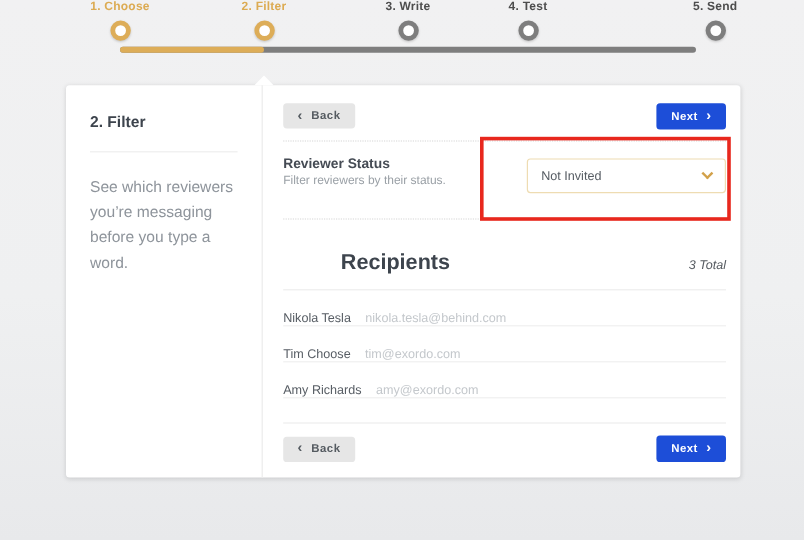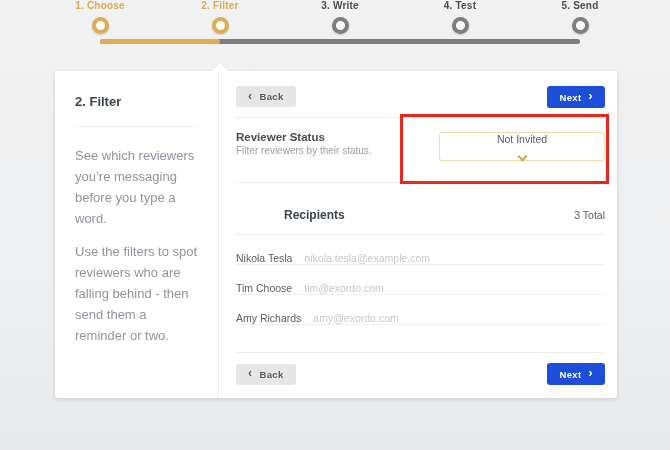--- a/index.html
+++ b/index.html
@@ -43,28 +43,28 @@
   .btn-back { background:#e6e6e6; color:#555b61; }
   .btn-next { background:#1d4ed8; color:#fff; height:22px; }
   .btn .chev { font-size:12px; font-weight:bold; line-height:1; position:relative; top:-1px; }
 
   .divider-dotted { border:none; border-top:1px dotted #dcdcdc; margin-top:9px; }
 
   .filter-row { display:flex; justify-content:space-between; height:64px; }
   .filter-label { font-size:11.5px; font-weight:bold; color:#454b54; margin-top:13px; }
   .filter-desc { font-size:10px; color:#9aa0a6; margin-top:2px; }
   .dropdown { margin-top:14px; width:166px; height:29px; background:#fff; border:1px solid #eedcb2; border-radius:3px;
-              display:flex; align-items:center; justify-content:space-between; padding:0 11px; cursor:pointer;flex-direction:column; }
+              display:flex; align-items:center; justify-content:space-between; padding:0 11px; cursor:pointer; }
   .dropdown-value { font-size:10.5px; color:#565c63; }
   .chevron-down { width:7px; height:7px; border-right:2px solid #d2a14a; border-bottom:2px solid #d2a14a;
                   transform:rotate(45deg); margin-top:-4px; }
 
   .recipients-header { display:flex; justify-content:space-between; align-items:baseline; margin-top:25px; padding-bottom:12px; border-bottom:1px solid #ededed; }
-  .recipients-title { font-size:12px; font-weight:bold; color:#3d444d;padding-left:48px; }
-  .recipients-total { font-size:10.5px; color:#565b61; }
+  .recipients-title { font-size:18px; font-weight:bold; color:#3d444d;padding-left:48px; }
+  .recipients-total { font-size:10.5px; color:#565b61;font-style:italic; }
   .recipient-row { display:flex; align-items:flex-end; height:30px; border-bottom:1px solid #efefef; }
   .recipient-name { font-size:10.5px; color:#575d64; }
   .recipient-email { font-size:10.5px; color:#c4c8cc; margin-left:12px; }
 
   .bottom-bar { margin-top:auto; border-top:1px solid #ededed; padding-top:10px; display:flex; justify-content:space-between; align-items:center; }
 
   
   .annotation { position:absolute; left:400px; top:114px; width:209px; height:70px;
                 border:3px solid #e8271d; z-index:10; pointer-events:none; }
 </style>
@@ -82,38 +82,37 @@
       <span class="step-dot"></span>
     </div>
     <div class="step is-gold" style="left:220px">
       <span class="step-label">2. Filter</span>
       <span class="step-dot"></span>
     </div>
     <div class="step" style="left:340px">
       <span class="step-label">3. Write</span>
       <span class="step-dot"></span>
     </div>
-    <div class="step" style="left:460px">
+    <div class="step" style="left:440px">
       <span class="step-label">4. Test</span>
       <span class="step-dot"></span>
     </div>
-    <div class="step" style="left:580px">
+    <div class="step" style="left:596px">
       <span class="step-label">5. Send</span>
       <span class="step-dot"></span>
     </div>
   </div>
 
   <div class="card">
     <div class="card-notch"></div>
 
     <div class="panel">
       <div class="panel-title">2. Filter</div>
       <hr class="panel-divider">
       <p class="panel-text">See which reviewers you’re messaging before you type a word.</p>
-      <p class="panel-text">Use the filters to spot reviewers who are falling behind - then send them a reminder or two.</p>
     </div>
 
     <div class="content">
 
       <div class="bar">
         <button class="btn btn-back">
           <span class="chev">‹</span>
           <span>Back</span>
         </button>
         <button class="btn btn-next">
@@ -137,21 +136,21 @@
 
       <hr class="divider-dotted" style="margin-top:0">
 
       <div class="recipients-header">
         <span class="recipients-title">Recipients</span>
         <span class="recipients-total">3 Total</span>
       </div>
 
       <div class="recipient-row">
         <span class="recipient-name">Nikola Tesla</span>
-        <span class="recipient-email">nikola.tesla@example.com</span>
+        <span class="recipient-email">nikola.tesla@behind.com</span>
       </div>
       <div class="recipient-row">
         <span class="recipient-name">Tim Choose</span>
         <span class="recipient-email">tim@exordo.com</span>
       </div>
       <div class="recipient-row">
         <span class="recipient-name">Amy Richards</span>
         <span class="recipient-email">amy@exordo.com</span>
       </div>
 

